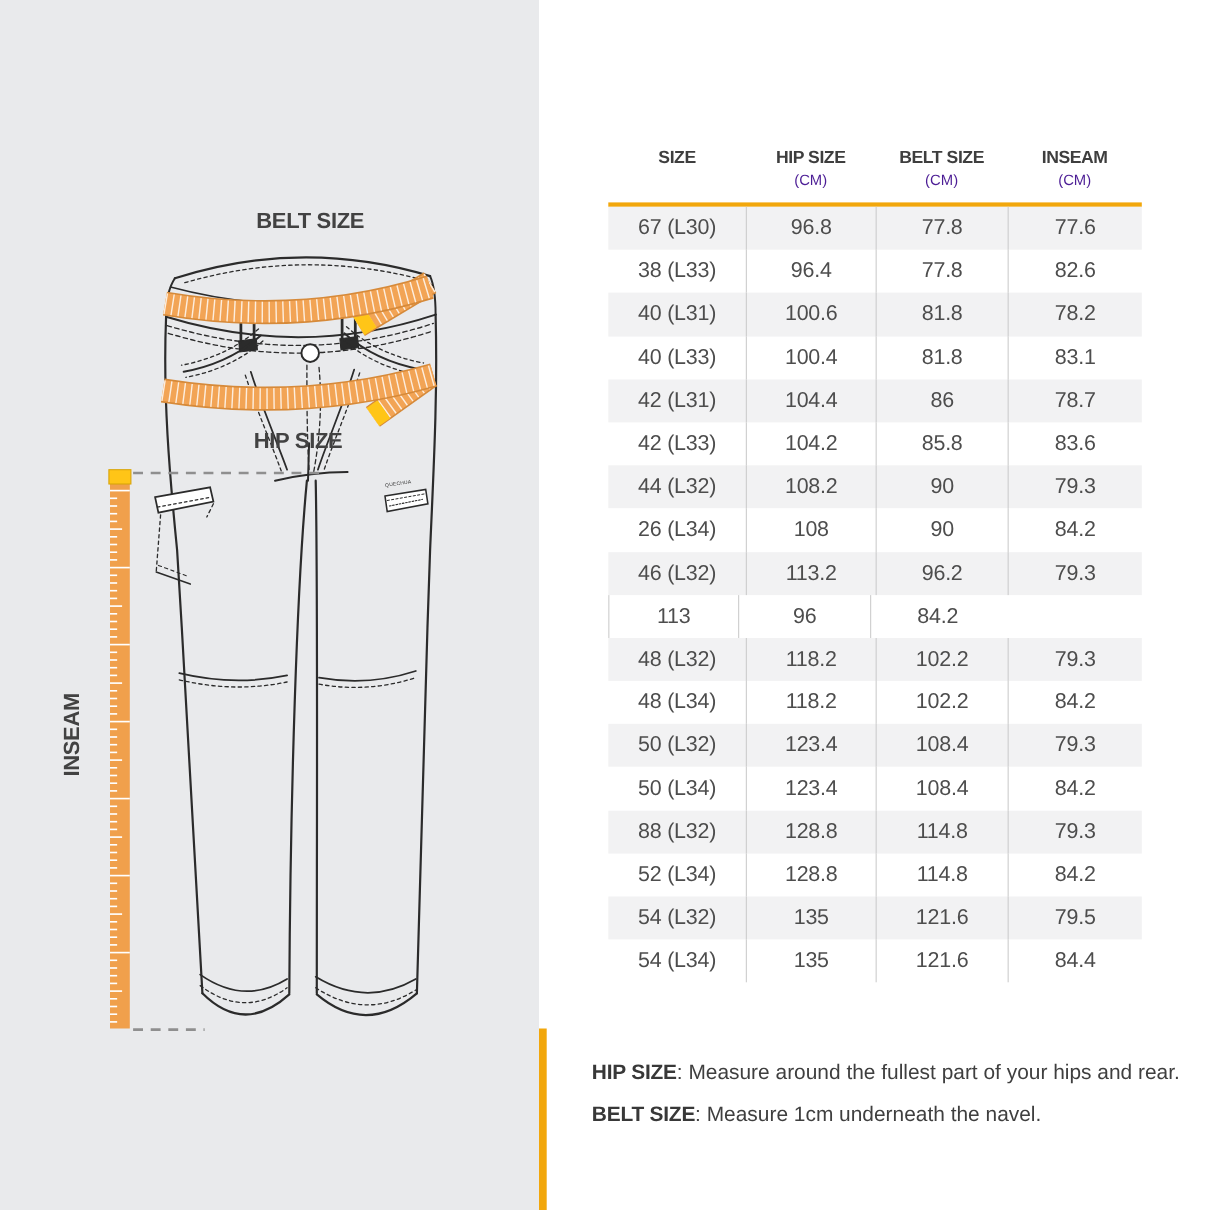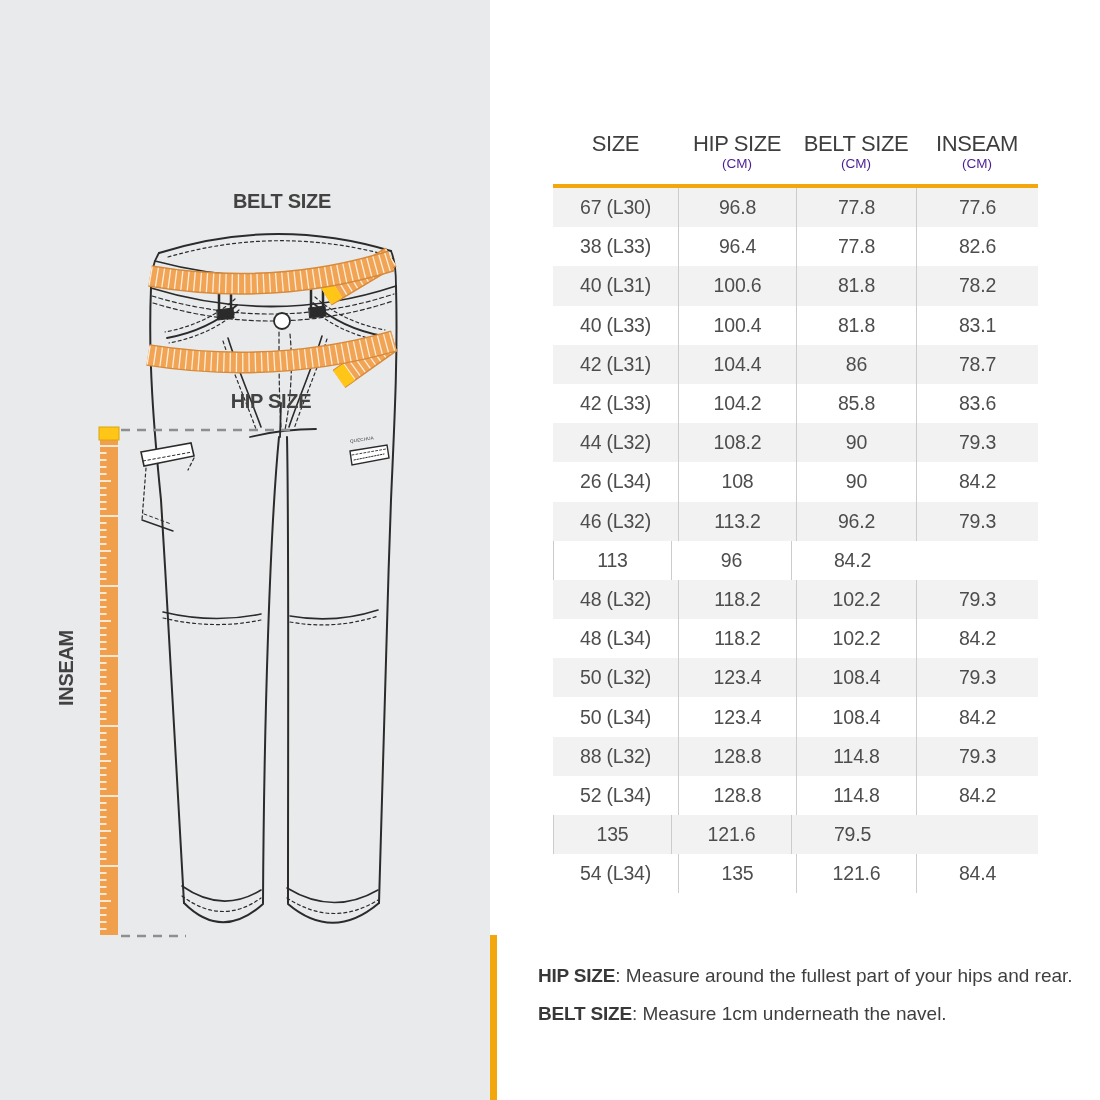--- a/index.html
+++ b/index.html
@@ -17,21 +17,21 @@
   #belt-label{left:182px;top:190px}
   #hip-label{left:171px;top:390px}
   #inseam-label{left:-30px;top:653px;transform:rotate(-90deg);height:30px}
   #brand-label{position:absolute;left:350px;top:437px;font-size:4.5px;color:#333;
                letter-spacing:.2px;transform:rotate(-8deg)}
 
   
   .table-wrap{position:absolute;left:553px;top:129px;width:485px}
   .thead{display:flex;padding-top:3px}
   .th{text-align:center;color:#3e3e3e}
-  .th .main{font-size:22px;font-weight:normal;letter-spacing:-0.4px;line-height:24px}
+  .th .main{font-size:16px;font-weight:bold;letter-spacing:-0.4px;line-height:24px}
   .th .unit{font-size:13.5px;color:#4c1d95;line-height:16px}
   .c0{width:125px}.c1{width:118px}.c2{width:120px}.c3{width:122px}
   .orange-line{height:4px;background:#F2A70C;margin-top:12px}
   .tbody{width:485px}
   .trow{display:flex;height:39.2px}
   .trow:nth-child(odd){background:#f2f2f3}
   .tcell{display:flex;align-items:center;justify-content:center;font-size:19.5px;
          color:#4d4d4d;letter-spacing:-0.2px;box-sizing:border-box;height:100%}
   .tcell.sep{border-left:1px solid #cccccc}
 
@@ -331,20 +331,21 @@
         <div class="tcell c2 sep">114.8</div>
         <div class="tcell c3 sep">79.3</div>
       </div>
       <div class="trow">
         <div class="tcell c0">52 (L34)</div>
         <div class="tcell c1 sep">128.8</div>
         <div class="tcell c2 sep">114.8</div>
         <div class="tcell c3 sep">84.2</div>
       </div>
       <div class="trow">
+        <div class="tcell c0">54 (L32)</div>
         <div class="tcell c1 sep">135</div>
         <div class="tcell c2 sep">121.6</div>
         <div class="tcell c3 sep">79.5</div>
       </div>
       <div class="trow">
         <div class="tcell c0">54 (L34)</div>
         <div class="tcell c1 sep">135</div>
         <div class="tcell c2 sep">121.6</div>
         <div class="tcell c3 sep">84.4</div>
       </div>

